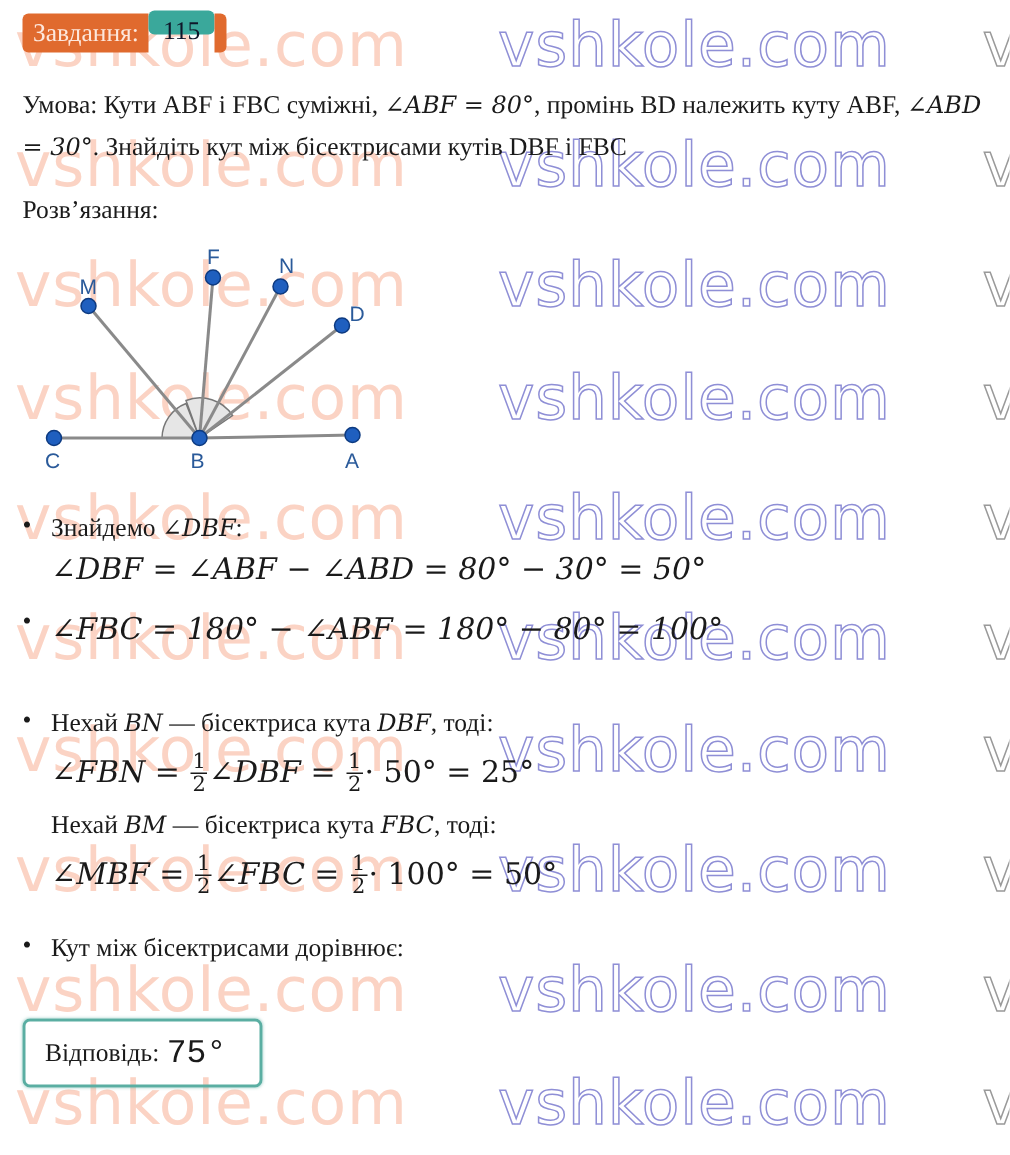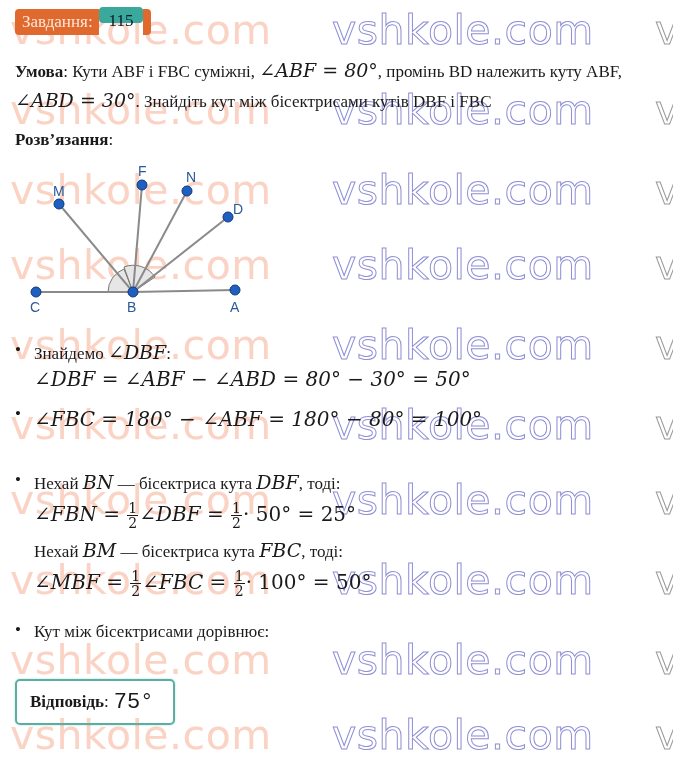--- a/index.html
+++ b/index.html
@@ -14,22 +14,22 @@
   .wm-out2 { position:absolute; left:655px; font-family:"DejaVu Sans", sans-serif; font-size:41px; color:transparent; -webkit-text-stroke:1px #9a9a9a; line-height:50px; }
 
   .content { position:absolute; left:0; top:0; width:673px; height:770px; z-index:1; }
 
   .task-badge { position:absolute; left:15px; top:9px; height:26px; display:flex; align-items:stretch; border-radius:4px; overflow:visible; }
   .task-label { background:#e06a2e; color:#fde7dc; font-size:17px; padding:0 6px 0 7px; line-height:26px; border-radius:4px 0 0 4px; }
   .task-num { background:#3aa89b; color:#0f172a; font-size:17px; padding:0 10px; line-height:28px; margin-top:-2px; height:16px; border-radius:4px; }
   .task-tail { background:#e06a2e; width:8px; border-radius:0 4px 4px 0; }
 
   .cond { position:absolute; left:15px; top:56px; width:655px; font-size:17px; line-height:28px; }
-  .bold { font-weight:bold; }
-  .math { font-family:"DejaVu Serif", serif; font-style:italic; font-size:19px; }
+  .bold { font-weight:normal; }
+  .math { font-family:"DejaVu Serif", serif; font-style:italic; font-size:16px; }
 
   .sol-title { position:absolute; left:15px; top:130px; font-size:17px; }
 
   .diagram { position:absolute; left:20px; top:160px; }
 
   .steps { position:absolute; left:15px; top:340px; width:655px; }
   .step { position:relative; padding-left:19px; font-size:17px; }
   .bullet { position:absolute; left:0; top:0; font-size:17px; }
   .line-txt { height:24px; line-height:24px; }
   .line-math { height:30px; line-height:30px; font-family:"DejaVu Serif", serif; font-size:20px; }

